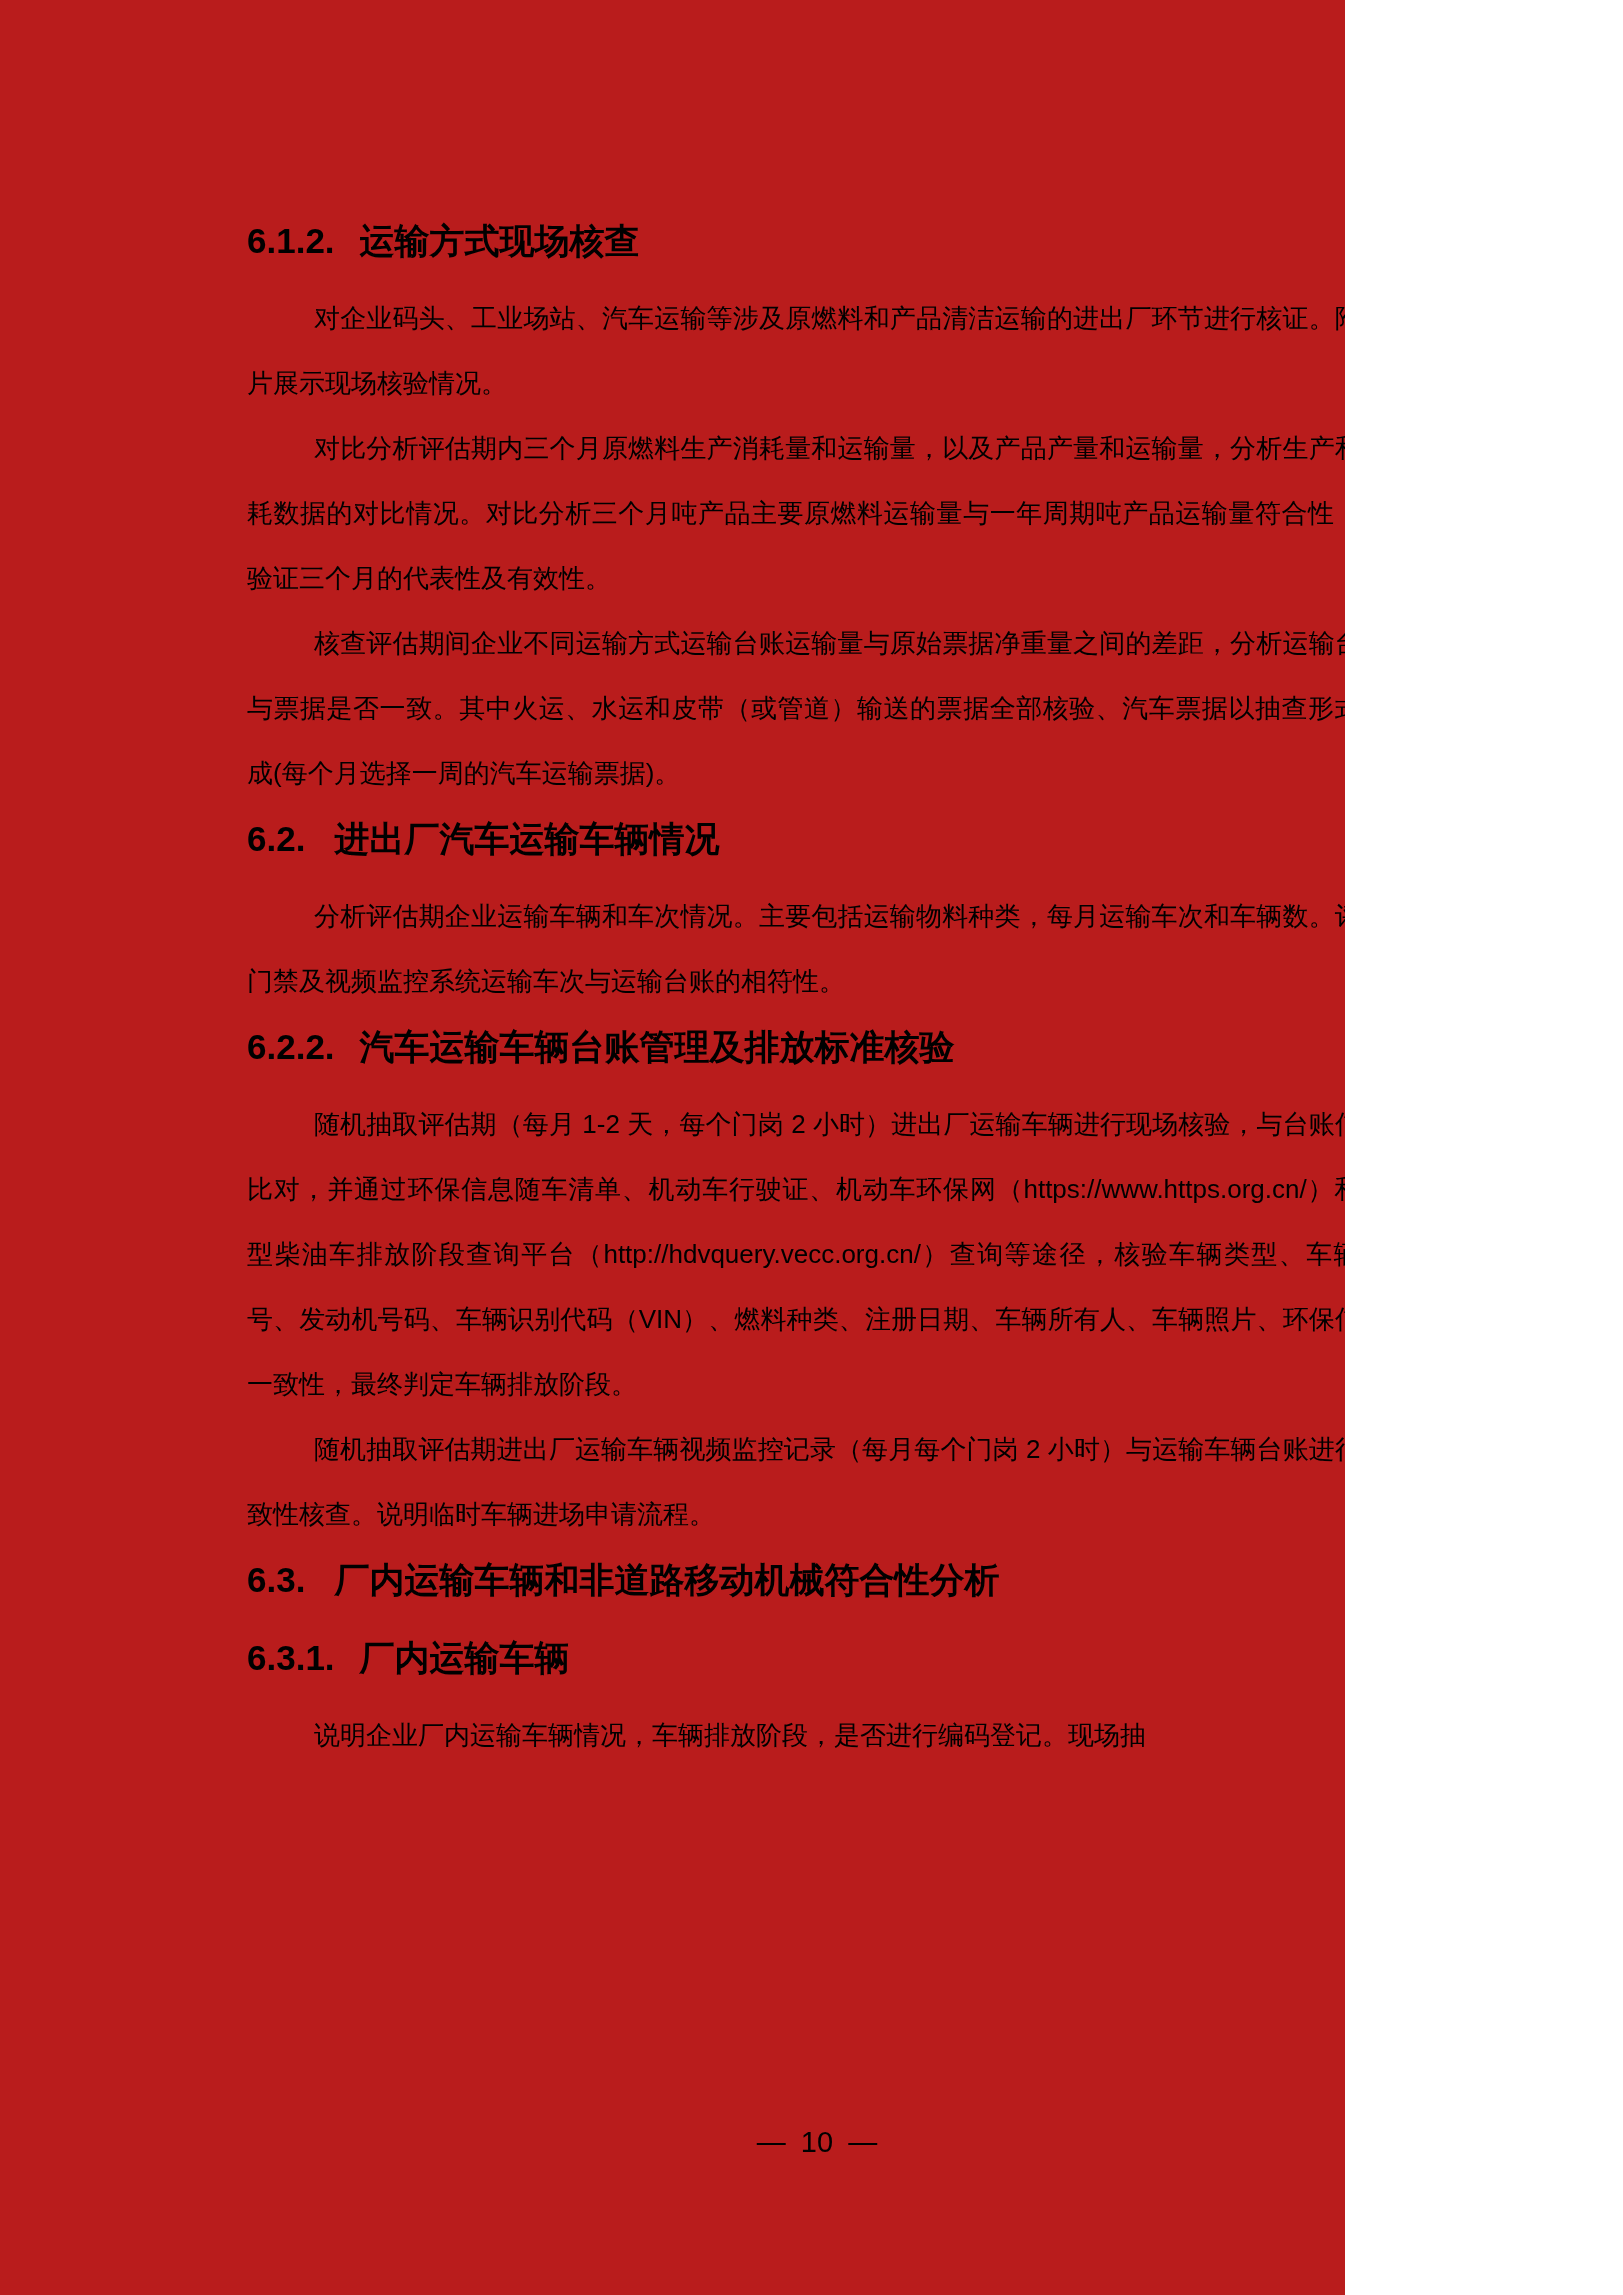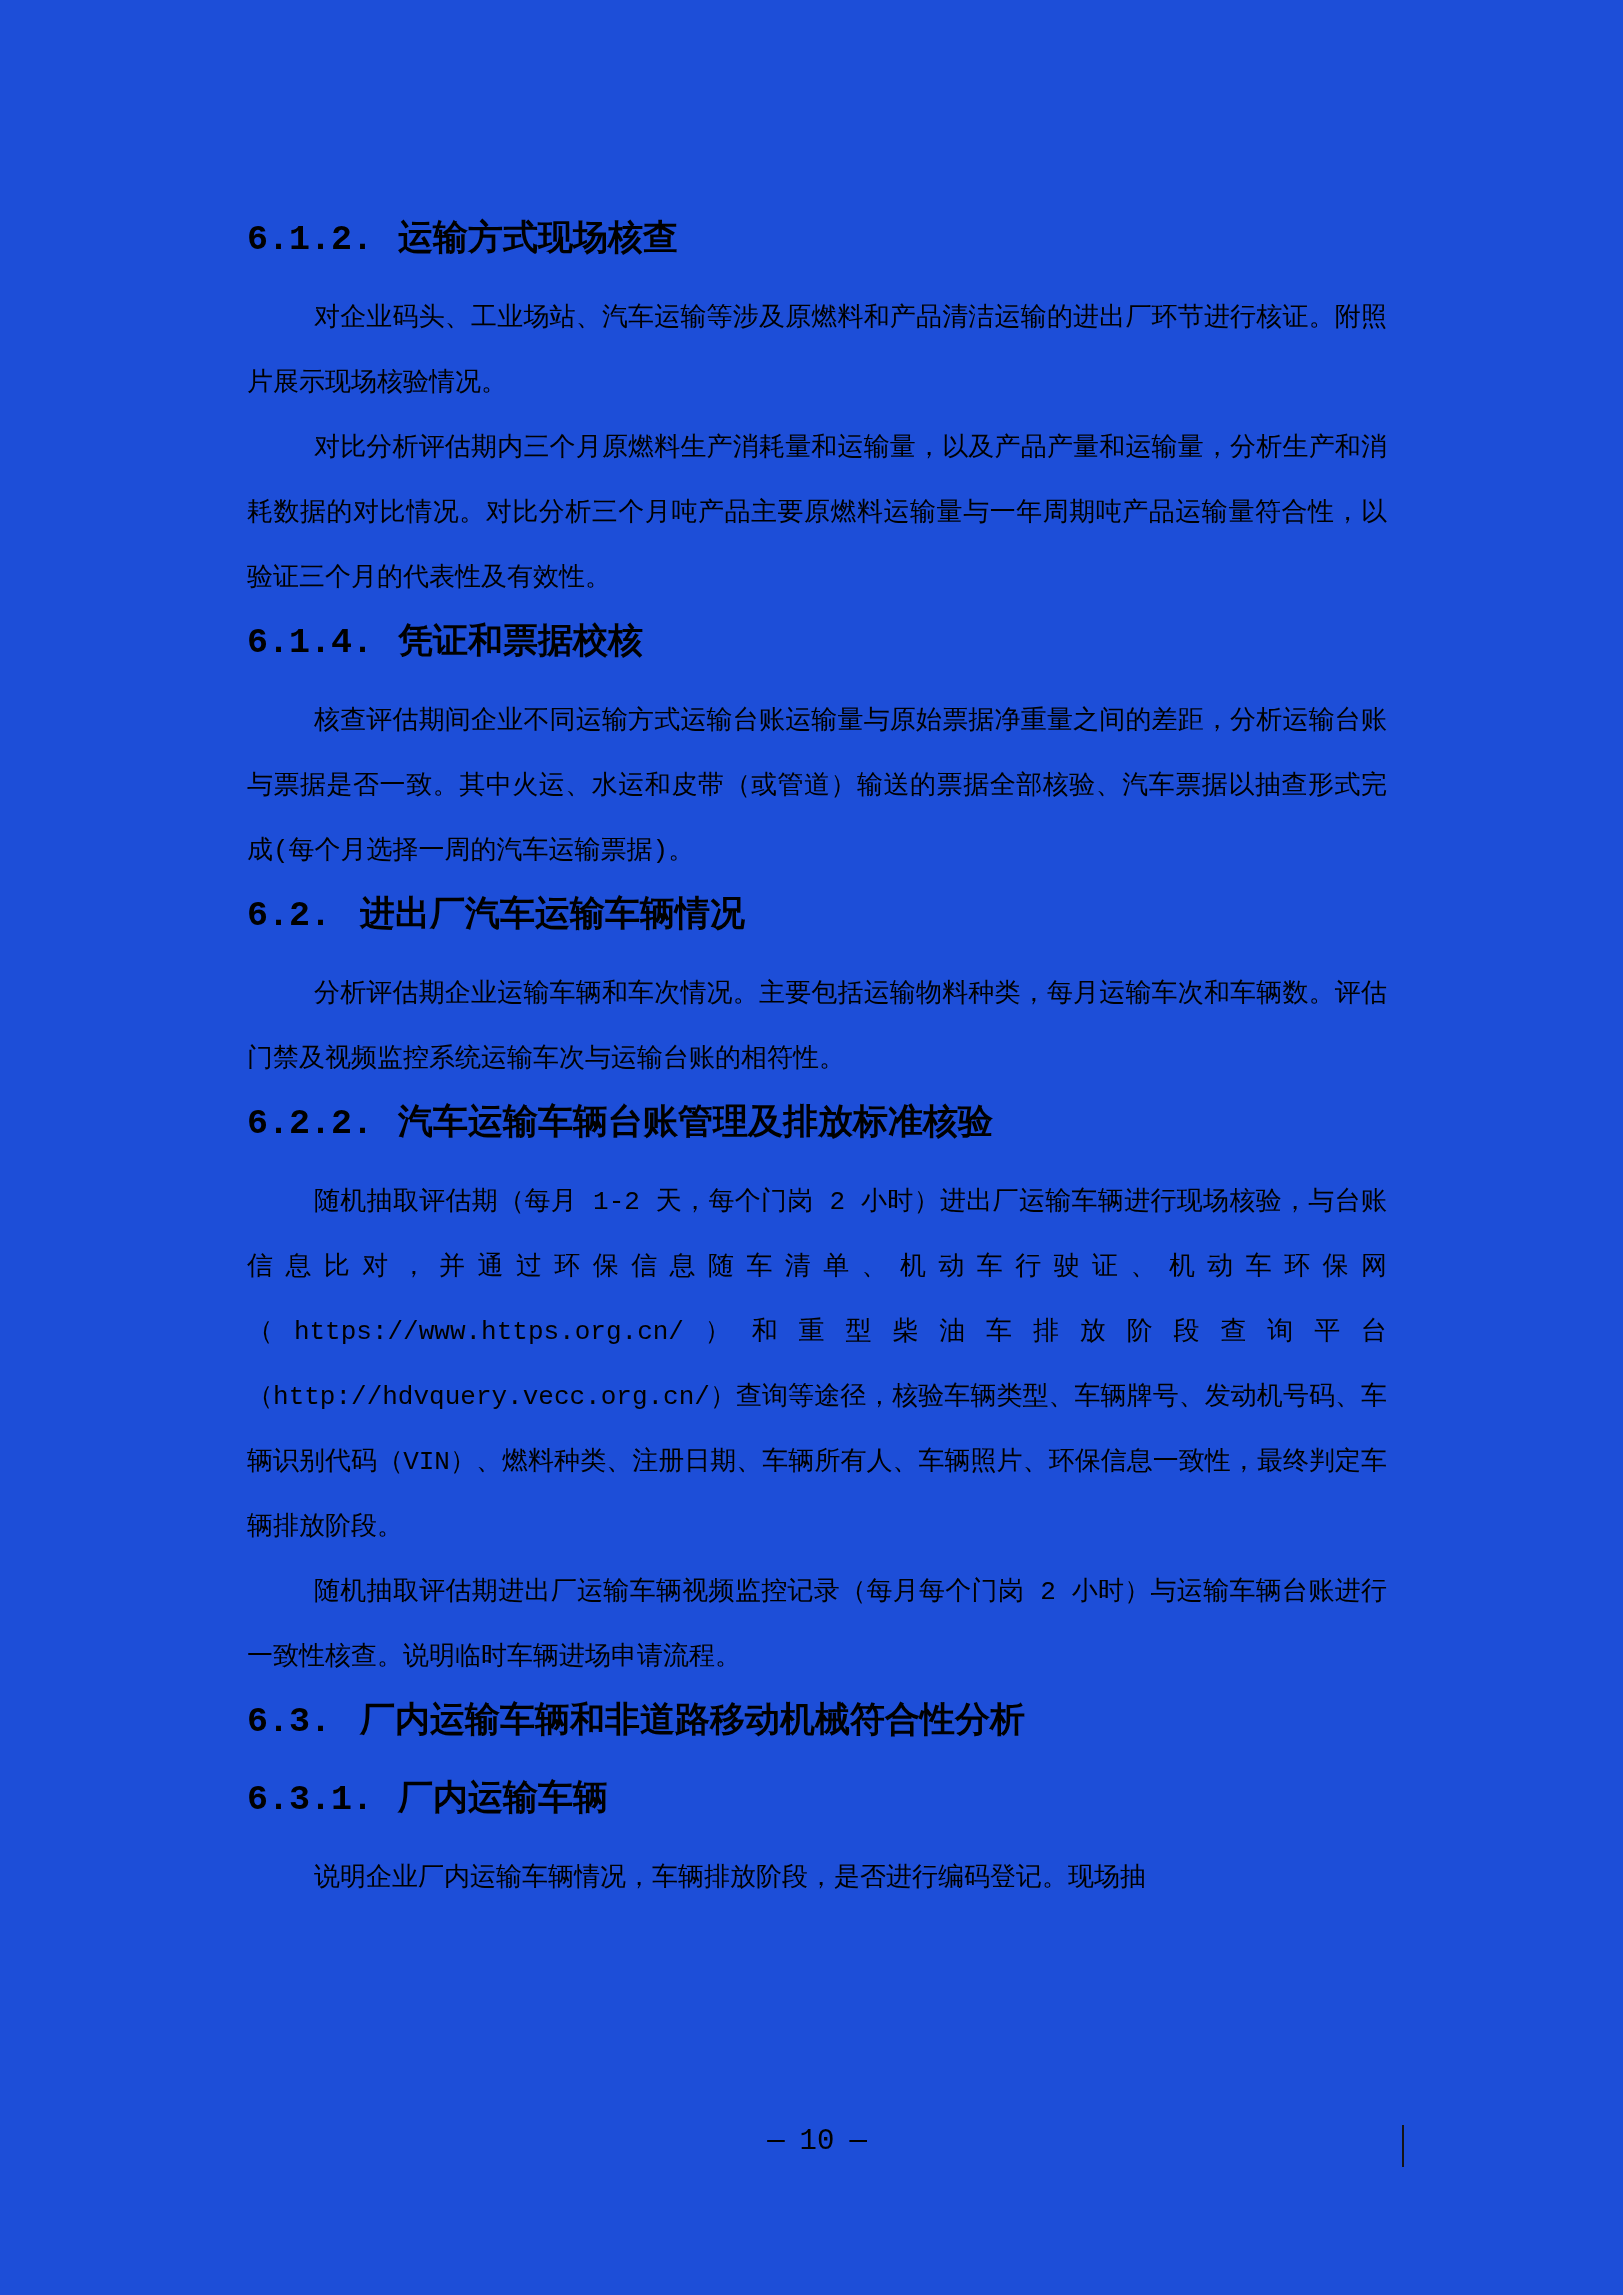--- a/index.html
+++ b/index.html
@@ -1,25 +1,25 @@
 <!DOCTYPE html>
 <html style="font-size:10.5px"><head>
 <meta charset="utf-8">
 <style>
   * { box-sizing: border-box; }
   html, body { margin: 0; padding: 0; }
   body { background: #ffffff; }
 
   .page {
     position: relative;
-    width: 1623px;
+    width: 1345px;
     height: 2295px;
-    background: #1d4ed8;
+    background: #b91c1c;
     color: #000000;
-    font-family: Liberation Mono, monospace;
+    font-family: Liberation Sans, sans-serif;
     overflow: hidden;
   }
 
   .content {
     position: absolute;
     left: 247px;
     top: 208px;
     width: 1140px;
   }
 
@@ -77,23 +77,20 @@
 
     <div class="heading h3">
       <span class="h-num">6.1.2.</span><span class="h-title">运输方式现场核查</span>
     </div>
 
     <p class="para">对企业码头、工业场站、汽车运输等涉及原燃料和产品清洁运输的进出厂环节进行核证。附照片展示现场核验情况。</p>
 
 
     <p class="para">对比分析评估期内三个月原燃料生产消耗量和运输量，以及产品产量和运输量，分析生产和消耗数据的对比情况。对比分析三个月吨产品主要原燃料运输量与一年周期吨产品运输量符合性，以验证三个月的代表性及有效性。</p>
 
-    <div class="heading h3">
-      <span class="h-num">6.1.4.</span><span class="h-title">凭证和票据校核</span>
-    </div>
 
     <p class="para">核查评估期间企业不同运输方式运输台账运输量与原始票据净重量之间的差距，分析运输台账与票据是否一致。其中火运、水运和皮带（或管道）输送的票据全部核验、汽车票据以抽查形式完成(每个月选择一周的汽车运输票据)。</p>
 
     <div class="heading h2">
       <span class="h-num">6.2.</span><span class="h-title">进出厂汽车运输车辆情况</span>
     </div>
 
 
     <p class="para">分析评估期企业运输车辆和车次情况。主要包括运输物料种类，每月运输车次和车辆数。评估门禁及视频监控系统运输车次与运输台账的相符性。</p>
 

